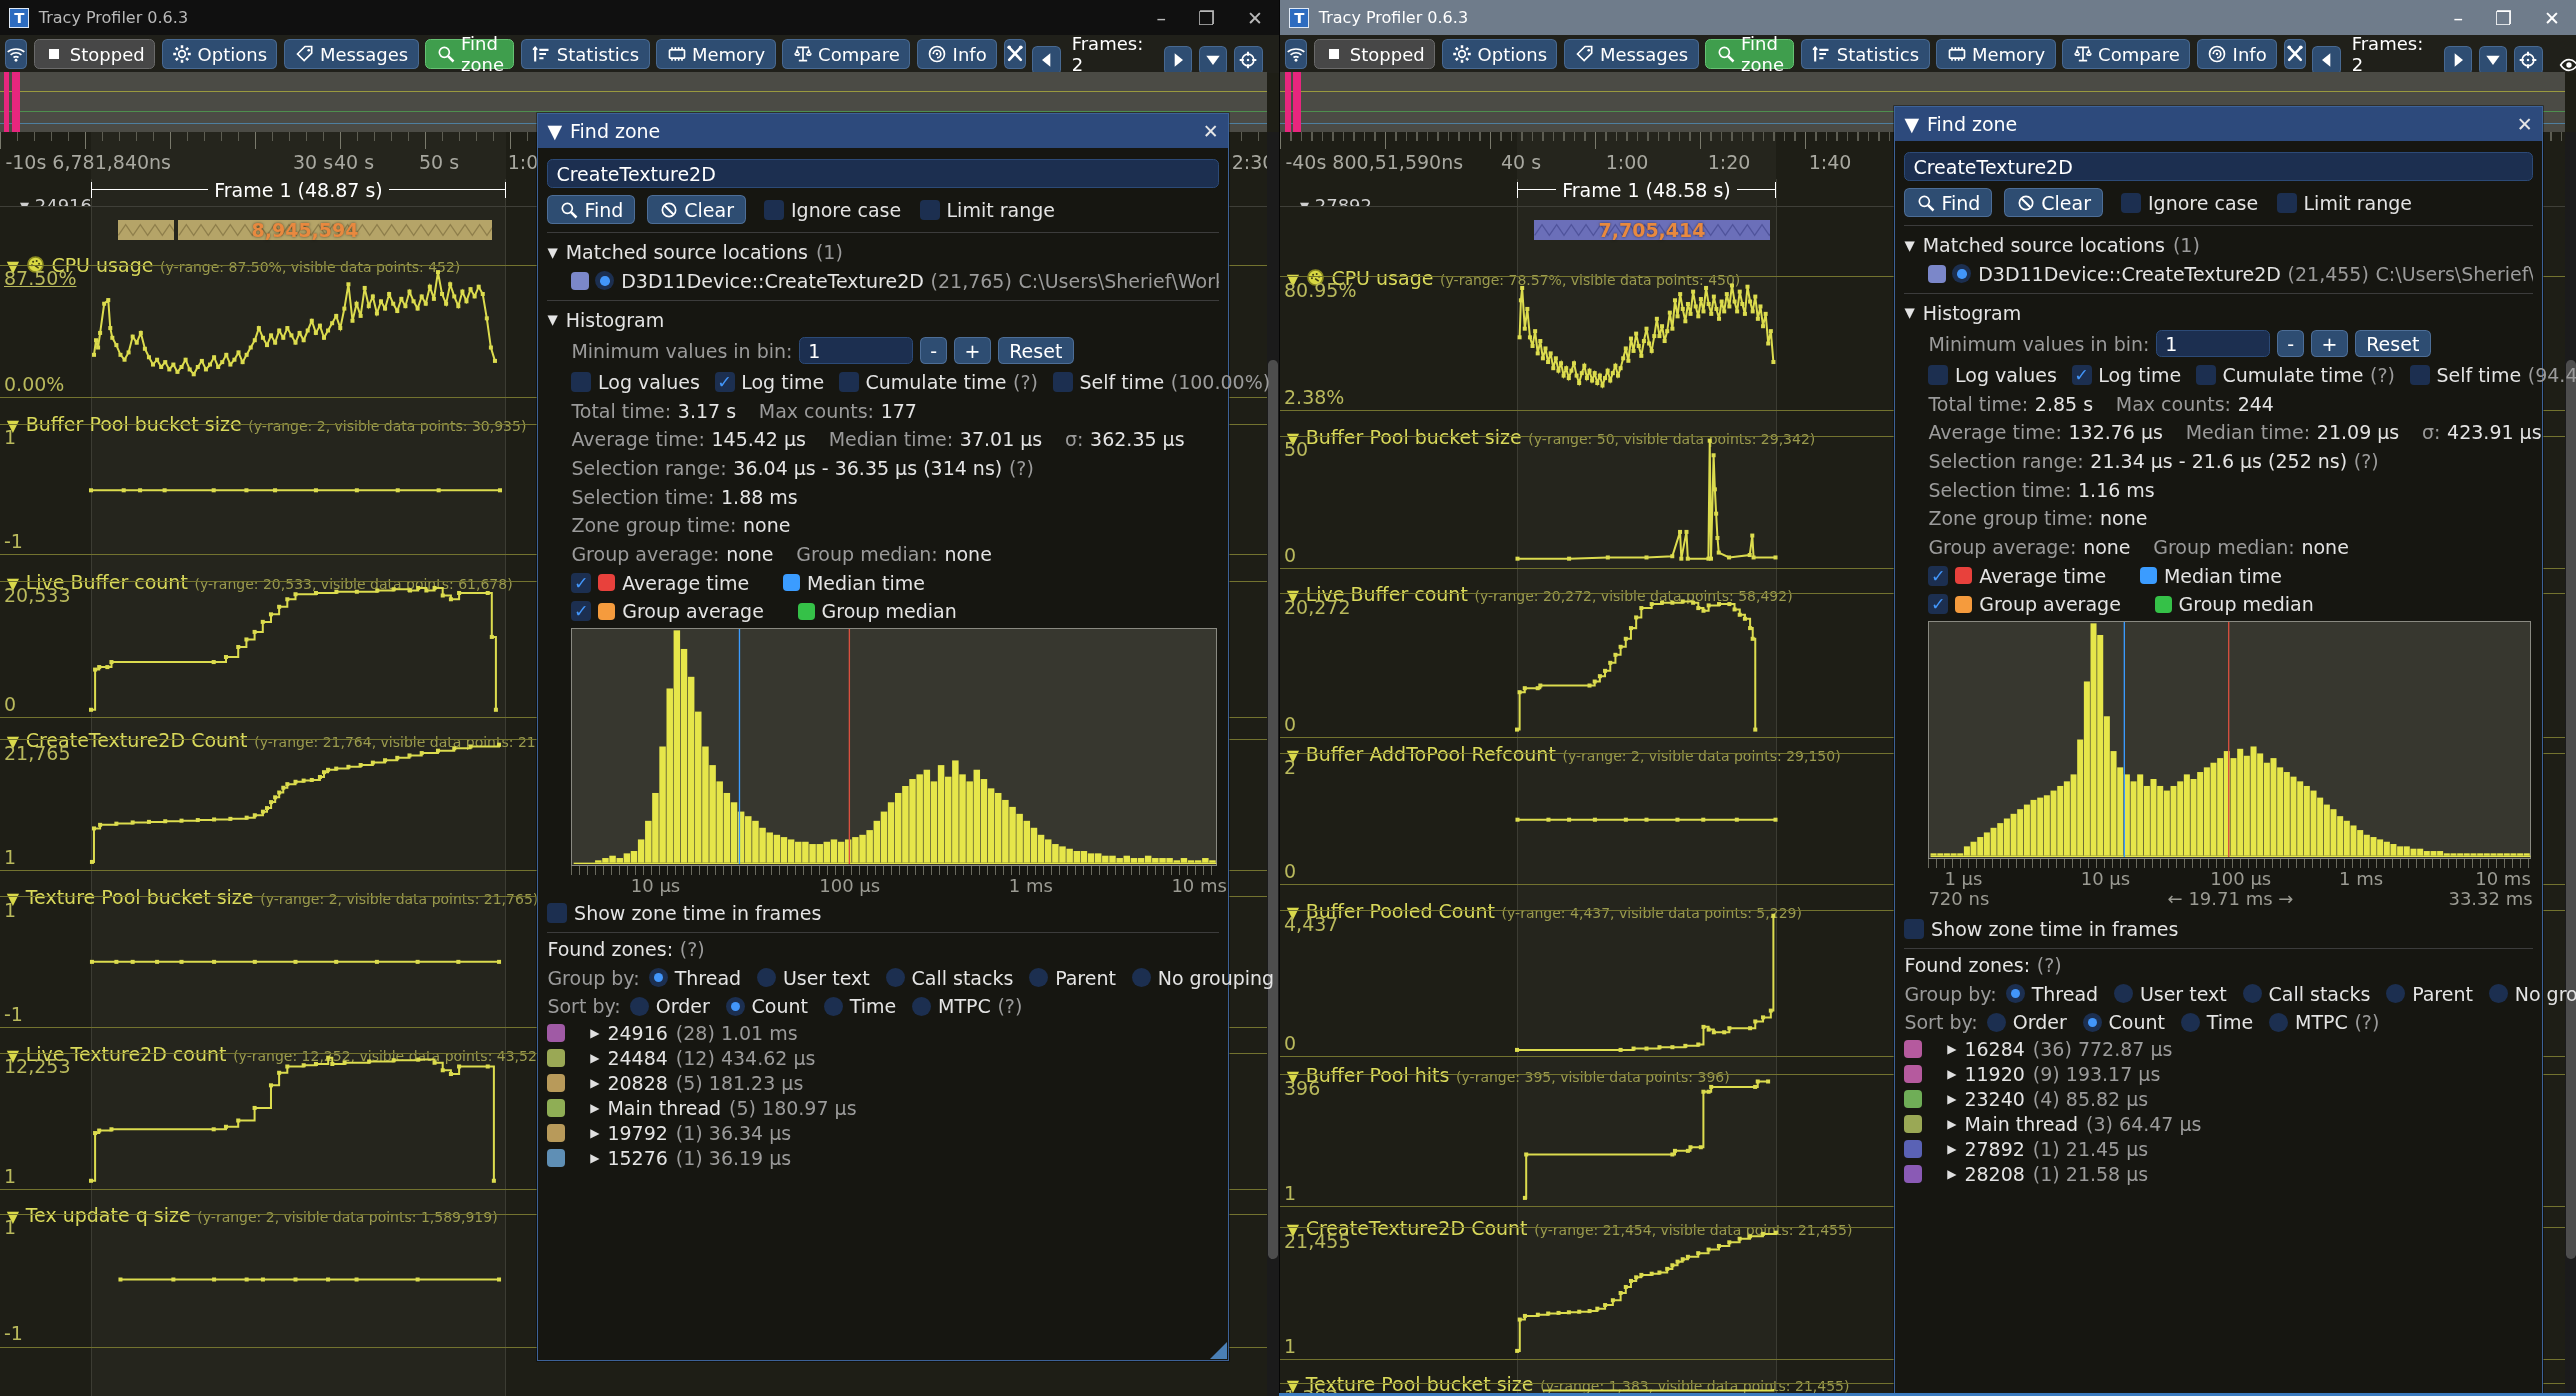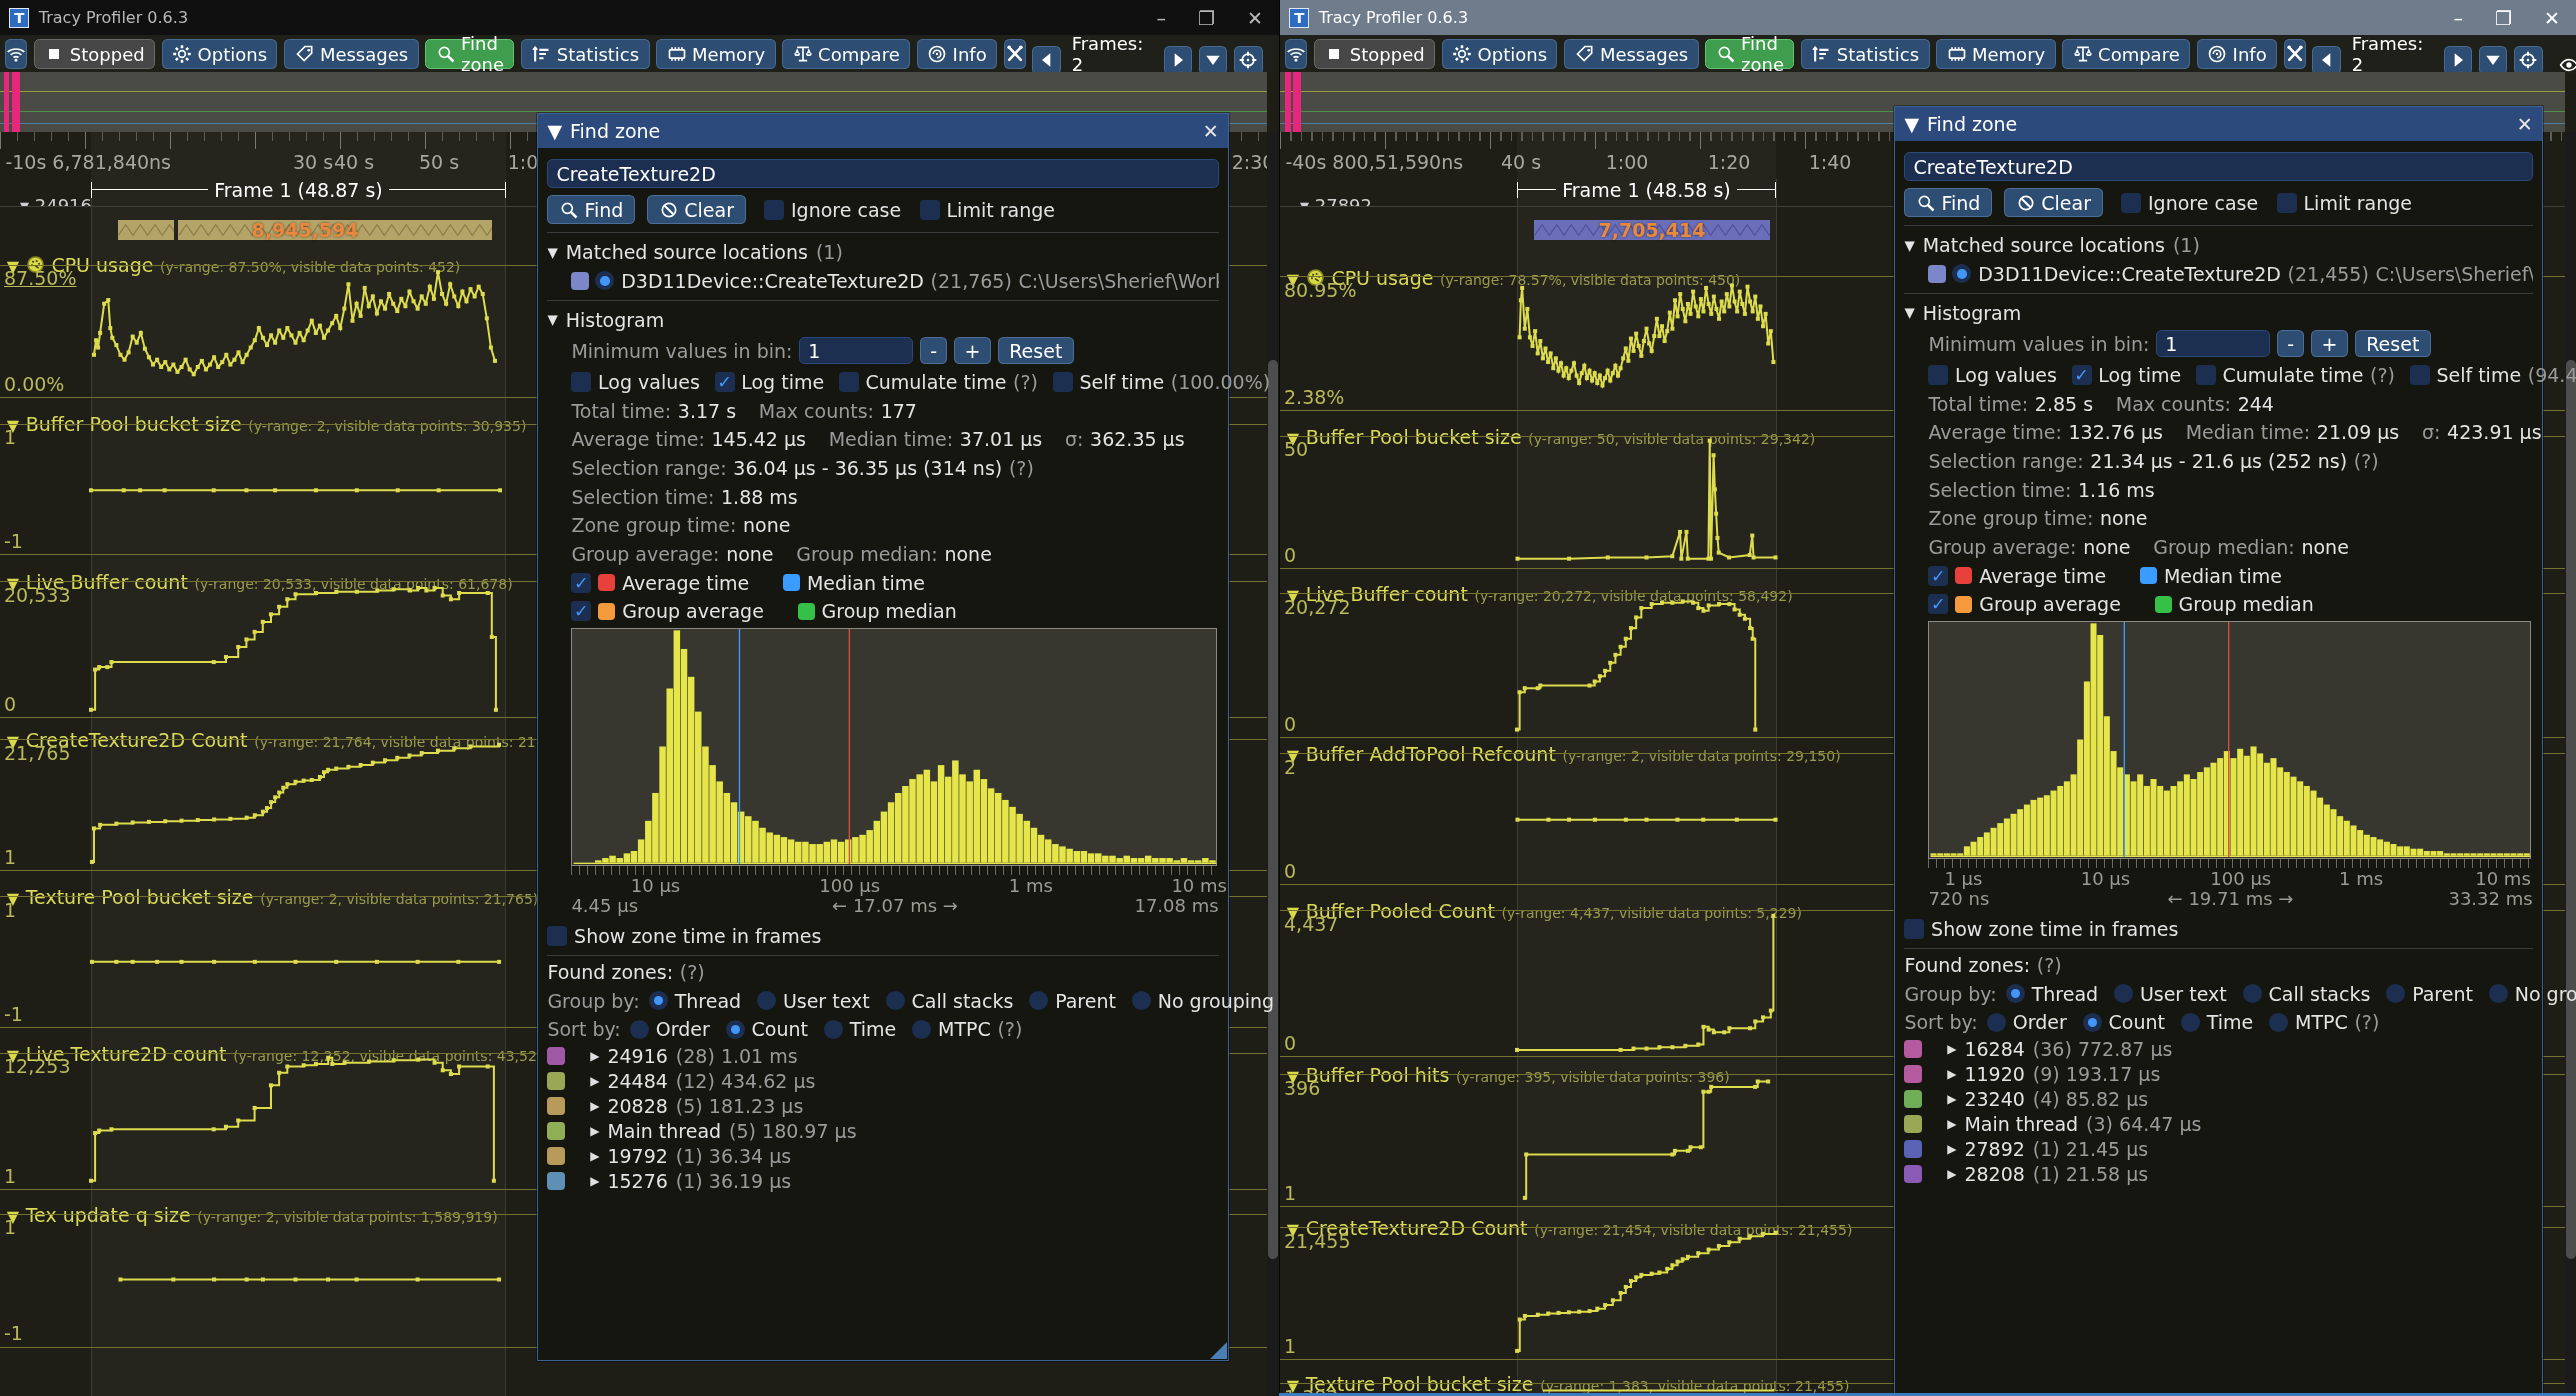--- a/index.html
+++ b/index.html
@@ -782,24 +782,20 @@
               <rect x="949.3" width="9.7" y="345.5" height="3.5" fill="#e6e64a"></rect>
               <line x1="247.68" x2="247.68" y1="0" y2="351" stroke="#3b9cff" stroke-width="2"></line>
               <line x1="411.84" x2="411.84" y1="0" y2="351" stroke="#d9503f" stroke-width="2"></line>
             </svg>
           </div>
         </div><div class="histticks"></div><div class="axrow">
           <span style="left: 13%;">10 µs</span>
           <span style="left: 43%;">100 µs</span>
           <span style="left: 71%;">1 ms</span>
           <span style="left: 97%;">10 ms</span>
-        </div><div class="subax">
-          <span style="position: absolute; left: 0px;">4.45 µs</span>
-          <span style="position: absolute; left: 50%; transform: translateX(-50%);">← 17.07 ms →</span>
-          <span style="position: absolute; right: 0px;">17.08 ms</span>
         </div><div class="drow">
           <span class="cb">✓</span>
           <span class="w">Show zone time in frames</span>
         </div><div class="sep"></div><div class="drow" style="margin-top: 5.4px;">
           <span class="w">Found zones:</span>
           <span class="g">(?)</span>
         </div><div class="drow">
           <span class="g">Group by:</span>
           <span class="rd on" style="margin-left: 2.7px;"></span>
           <span class="w">Thread</span>

